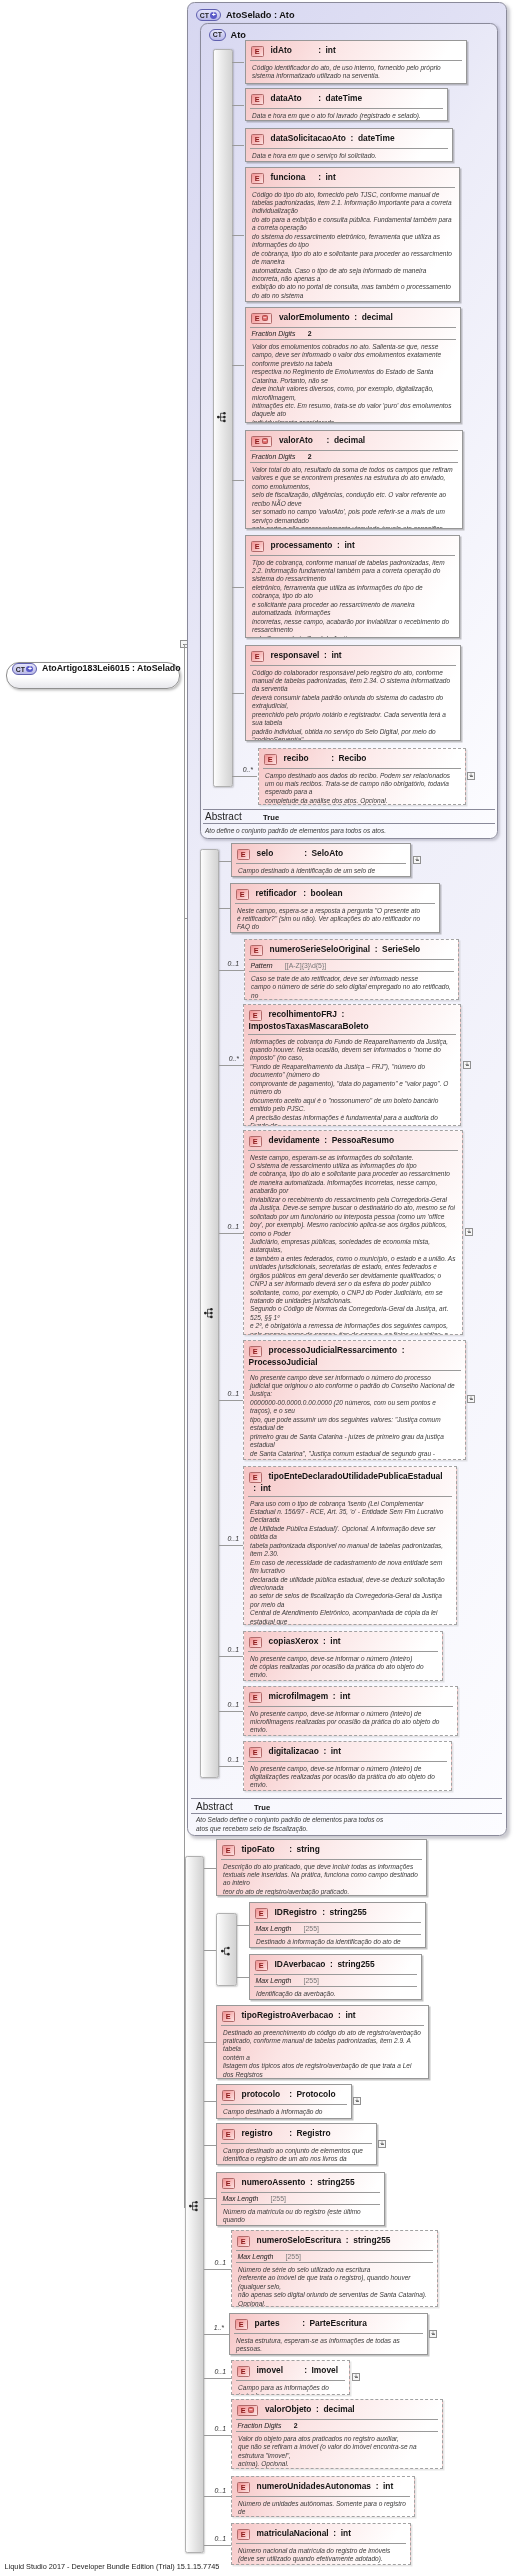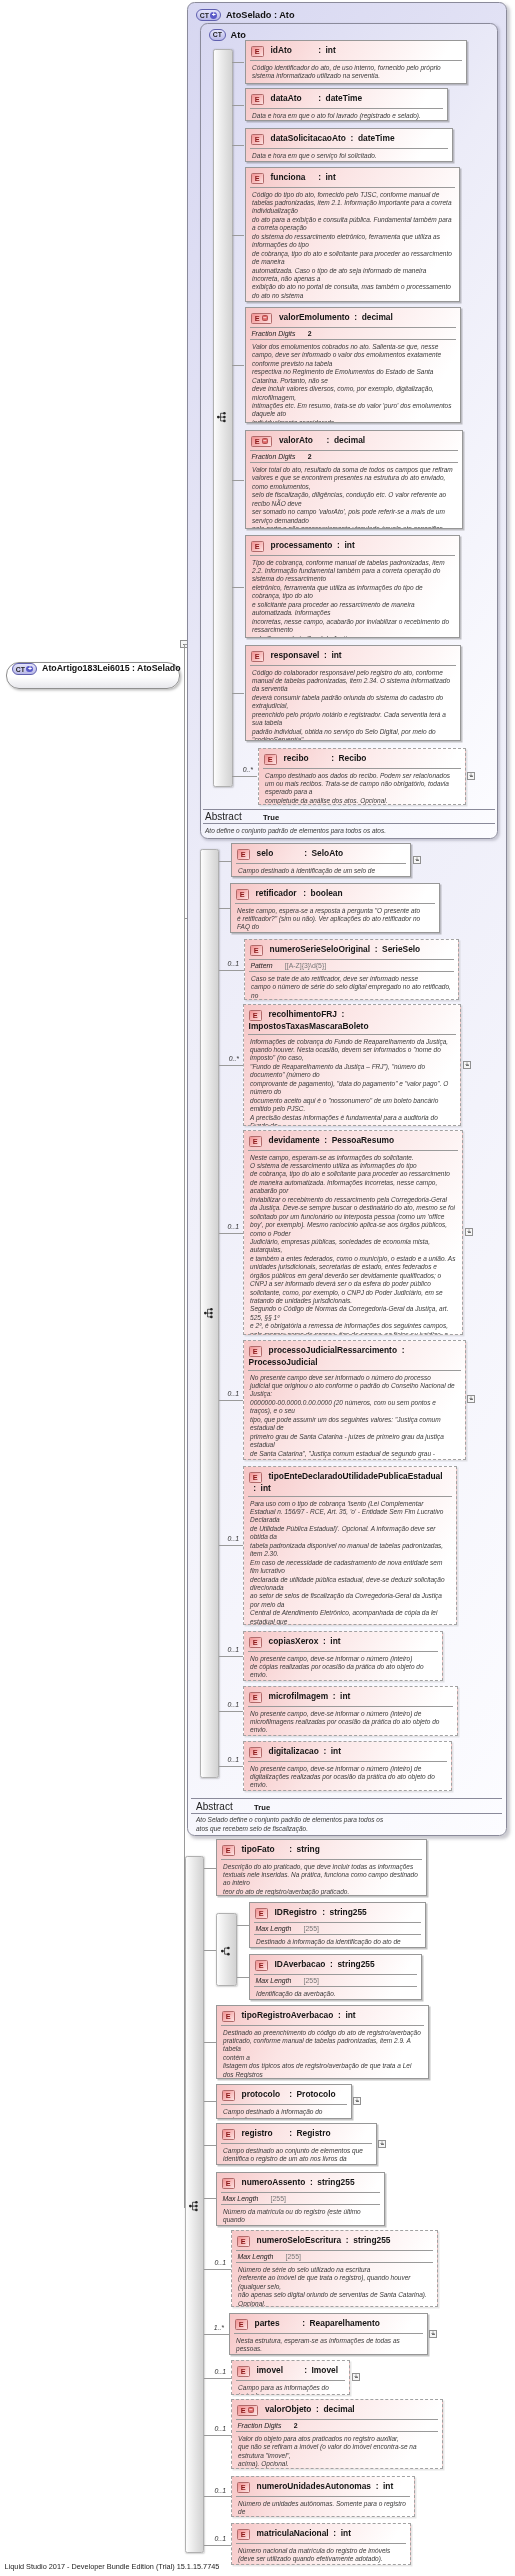--- a/index.html
+++ b/index.html
@@ -595,21 +595,21 @@
 não apenas selo digital oriundo de serventias de Santa Catarina).
 Opcional.</div>
     </div>
     <div class="mult" style="left: 203px; top: 2259px;">0..1</div>
     <div class="hl" style="left: 204px; top: 2334px; width: 24.5px;"></div>
     <div class="ebox" style="left: 229px; top: 2313px; width: 199px; height: 42px;">
       <div class="ehead">
         <span class="ebadge">E</span>
         <span class="ename">partes</span>
         <span class="ecolon">:</span>
-        <span class="etype">Reaparelhamento</span>
+        <span class="etype">ParteEscritura</span>
       </div>
       <div class="ediv"></div>
       <div class="edesc">Nesta estrutura, esperam-se as informações de todas as pessoas.
 Devem ser relacionados tantos quanto forem os envolvidos.</div>
     </div>
     <div class="mult" style="left: 201px; top: 2324px;">1..*</div>
     <div class="sq" style="left: 429px; top: 2330px;">
       <span style="position: absolute; left: 1.1px; top: -0.8px; font-size: 6.9px; color: rgb(85, 85, 85);">+</span>
     </div>
     <div class="hl" style="left: 204px; top: 2378px; width: 27px;"></div>

